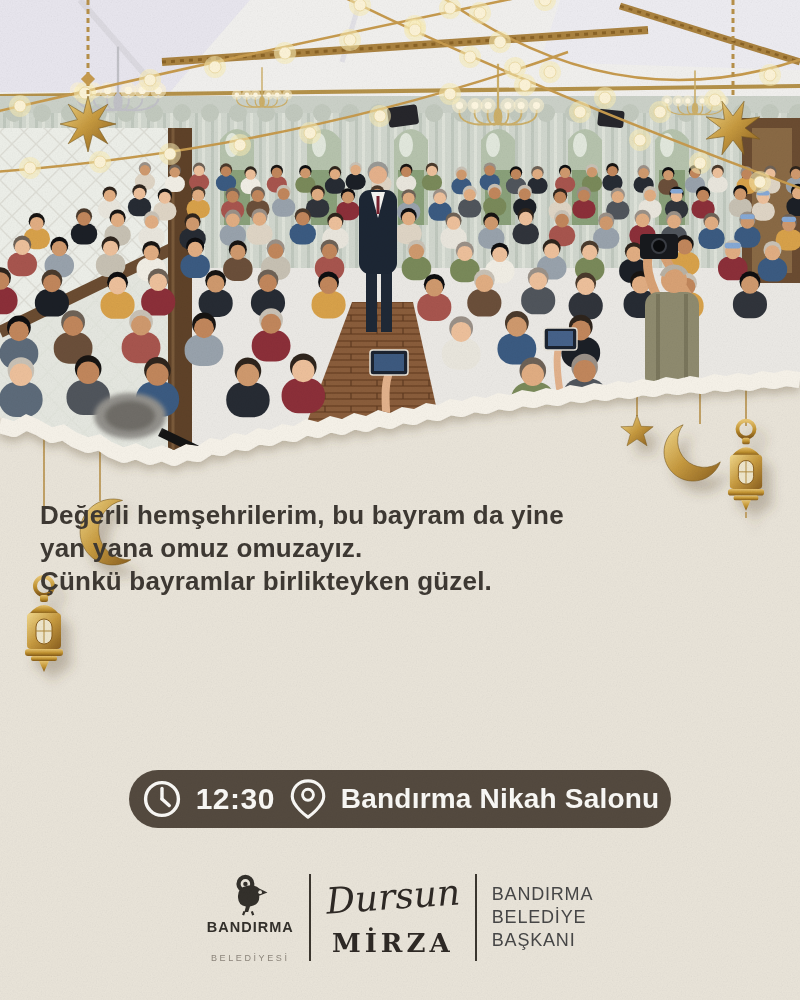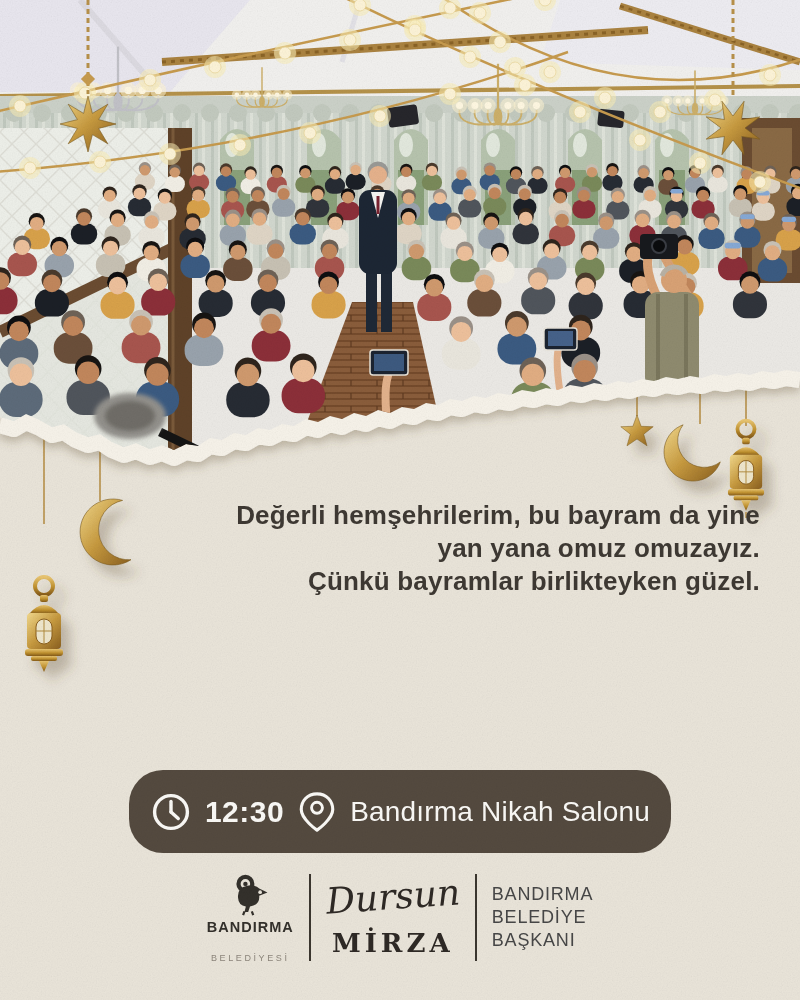--- a/index.html
+++ b/index.html
@@ -6,38 +6,38 @@
   .canvas{
     position:relative;width:800px;height:1000px;overflow:hidden;
     background:var(--bg,#EAE5DA);
     font-family:"Liberation Sans", sans-serif;
   }
   svg{display:block;}
   .photo-svg{position:absolute;left:0;top:0;z-index:3;pointer-events:none;}
   .deco-svg{position:absolute;left:0;top:0;z-index:2;pointer-events:none;}
   .headline{
     position:absolute;left:40px;right:40px;top:499px;z-index:10;
-    text-align:right;white-space:pre-line;
+    text-align:left;white-space:pre-line;
     font-size:26px;line-height:33px;font-weight:bold;
     color:var(--headline,#3E3933);letter-spacing:.2px;
   }
   .invitation{
     position:absolute;left:30px;right:30px;top:626px;z-index:10;
     text-align:center;white-space:pre-line;
     font-size:23px;line-height:33px;font-weight:bold;
     color:var(--body,#4C453E);letter-spacing:.1px;
   }
   .pill{
-    position:absolute;left:129px;top:770px;width:542px;height:83px;z-index:10;
+    position:absolute;left:129px;top:770px;width:542px;height:58px;z-index:10;
     background:var(--pill,#544A3F);border-radius:34px;
     display:flex;align-items:center;justify-content:center;gap:13px;
     color:var(--pilltext,#FBFAF7);
   }
   .pill .time{font-size:30px;font-weight:bold;letter-spacing:.5px;}
-  .pill .venue{font-size:28px;font-weight:normal;letter-spacing:.2px;}
+  .pill .venue{font-size:28px;font-weight:bold;letter-spacing:.2px;}
   .footer{
     position:absolute;left:0;right:0;top:872px;z-index:10;
     display:flex;justify-content:center;align-items:stretch;gap:15px;
   }
   .f-col{display:flex;flex-direction:column;align-items:center;justify-content:center;}
   .f-sep{width:2px;background:#3B362F;margin:2px 0;}
   .muni-name{font-size:14.5px;font-weight:bold;letter-spacing:1px;color:var(--footer,#33302B);margin-top:3px;}
   .muni-sub{font-size:9px;letter-spacing:2.6px;color:var(--footersub,#8D867C);margin-top:18px;}
   .mayor-first{
     font-family:"DejaVu Serif", serif;font-style:italic;font-size:36px;

